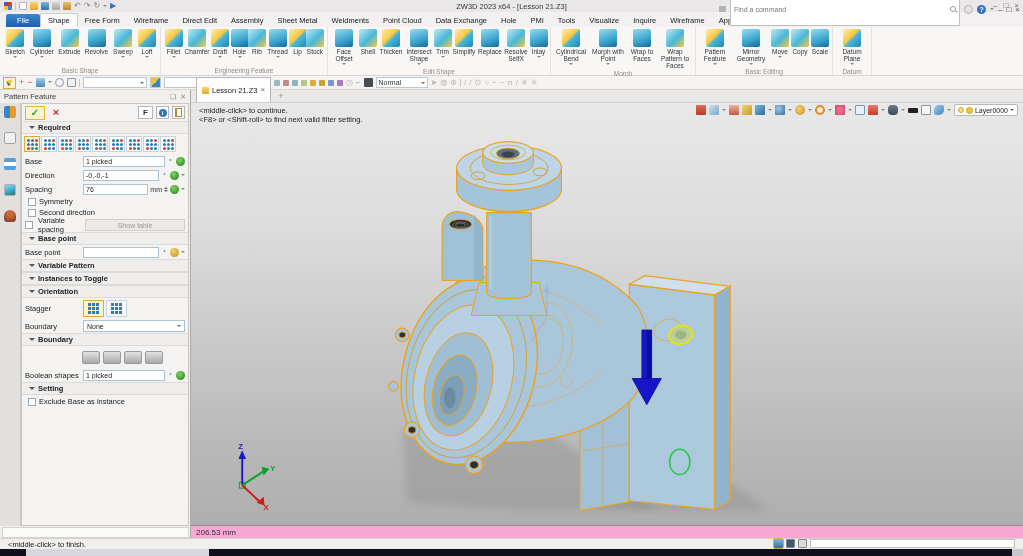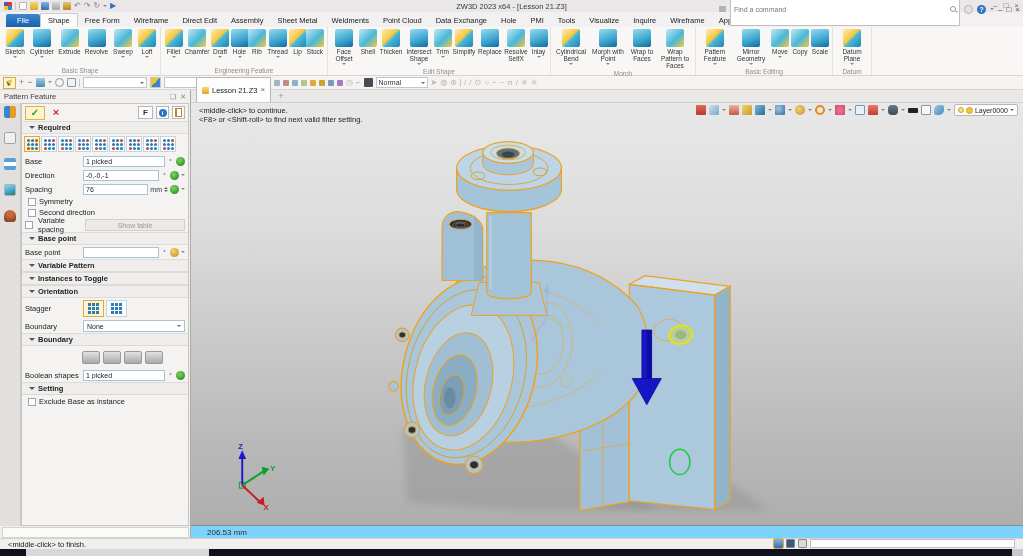--- a/index.html
+++ b/index.html
@@ -113,21 +113,21 @@
   .dtab{background:#fdfdfd;border:1px solid #b9b7b5;border-bottom:none;height:16px;display:flex;align-items:center;gap:3px;padding:12px 5px;font-size:7.5px;}
   .plusg{width:7px;height:7px;background:linear-gradient(#f7d46a,#e0a62e);border-radius:1px;}
   .tclose{color:#6a6866;font-size:8px;line-height:8px;}
   .ghostplus{color:#9a9896;font-size:9px;line-height:11px;padding:0 4px;}
   .vprompt{position:absolute;left:199px;top:106px;font-size:7.5px;line-height:9px;color:#1c1c1c;z-index:3;}
   .vtools{position:absolute;top:104px;right:5px;display:flex;align-items:center;gap:3px;z-index:3;}
   .vi{width:10px;height:10px;border-radius:1px;display:inline-block;}
   .layerchip{height:12px;background:#fdfdfd;border:1px solid #b9b7b5;border-radius:2px;display:flex;align-items:center;gap:2px;padding:0 3px;font-size:7px;}
   .bulb{width:6px;height:6px;border-radius:50%;background:#f7e27a;border:1px solid #c9a52e;}
   .ldot{width:7px;height:7px;border-radius:50%;background:#f2c530;border:1px solid #c9a52e;}
-  .ruler{position:absolute;left:191px;right:0;top:525px;height:13px;background:#7dd3fc;border-top:1px solid #8e8e8e;display:flex;align-items:center;padding-left:16px;font-size:8px;color:#2e2e2e;z-index:4;}
+  .ruler{position:absolute;left:191px;right:0;top:525px;height:13px;background:#f9a8d4;border-top:1px solid #8e8e8e;display:flex;align-items:center;padding-left:5px;font-size:8px;color:#2e2e2e;z-index:4;}
 
   
   .sbar{position:absolute;left:0;right:0;top:538px;height:11px;background:#f1efee;border-top:1px solid #d5d2d0;display:flex;align-items:center;padding-left:8px;font-size:7.5px;color:#222;}
   .sbright{position:absolute;right:8px;top:539px;display:flex;align-items:center;gap:3px;z-index:5;}
   .sic{width:9px;height:9px;border-radius:1px;}
   .sic1{background:linear-gradient(#7fb4e0,#3a6ea5);outline:1px solid #e0a93e;}
   .sic2{background:#3a5a7a;border:1px solid #8a8886;}
   .sic3{background:#dcdad8;border:1px solid #8a8886;}
   .sinput{width:205px;height:9px;border:1px solid #c2c0be;background:#fff;}
   .task{position:absolute;left:0;right:0;bottom:0;height:7px;background:#10101c;}

